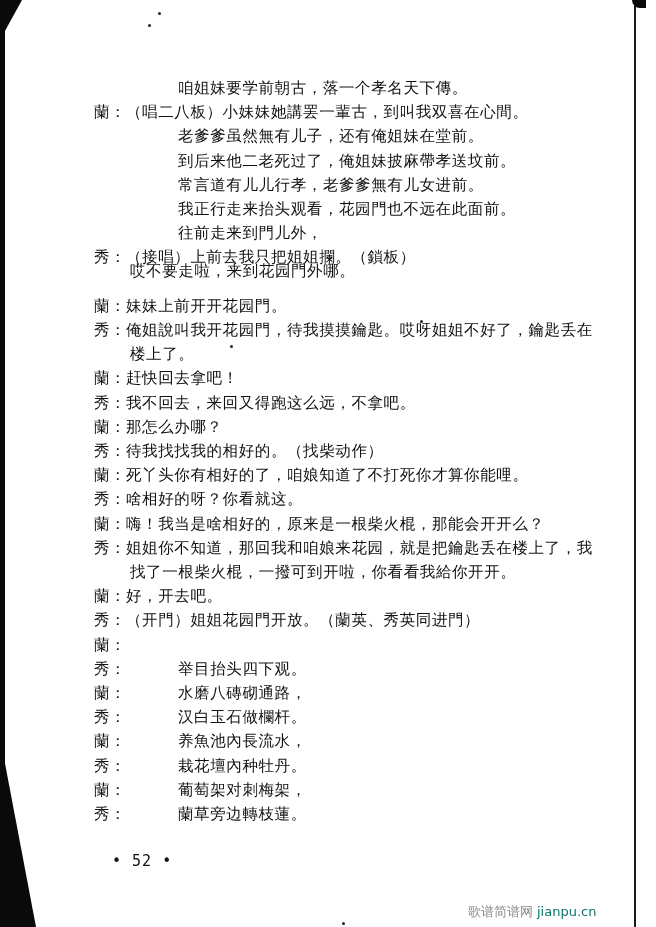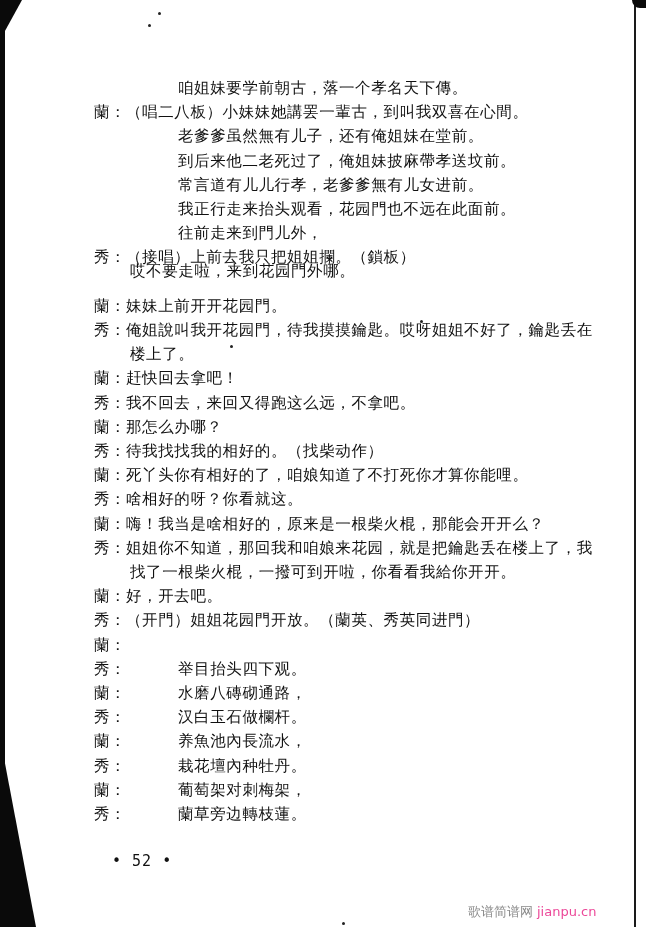--- a/index.html
+++ b/index.html
@@ -40,21 +40,21 @@
     .t-verse { left: 178px; }
     .t-cont { left: 130px; }
     .page-number {
       position: absolute; left: 112px; top: 852px; font-size: 15px;
       font-family: "DejaVu Sans Mono", "Liberation Mono", monospace; letter-spacing: 1px;
     }
     .watermark {
       position: absolute; left: 468px; top: 903px; font-size: 13px; color: #8a8a8a;
       font-family: "DejaVu Sans", sans-serif;
     }
-    .watermark .wm-url { color: #ec4899; margin-left: 4px; }
+    .watermark .wm-url { color: #0f766e; margin-left: 4px; }
   </style>
 </head>
 <body>
 
 <div class="page">
   <div class="scan-edge-left"></div>
   <div class="scan-corner-tl"></div>
   <div class="scan-corner-bl"></div>
   <div class="scan-edge-right"></div>
   <div class="scan-corner-tr"></div>

